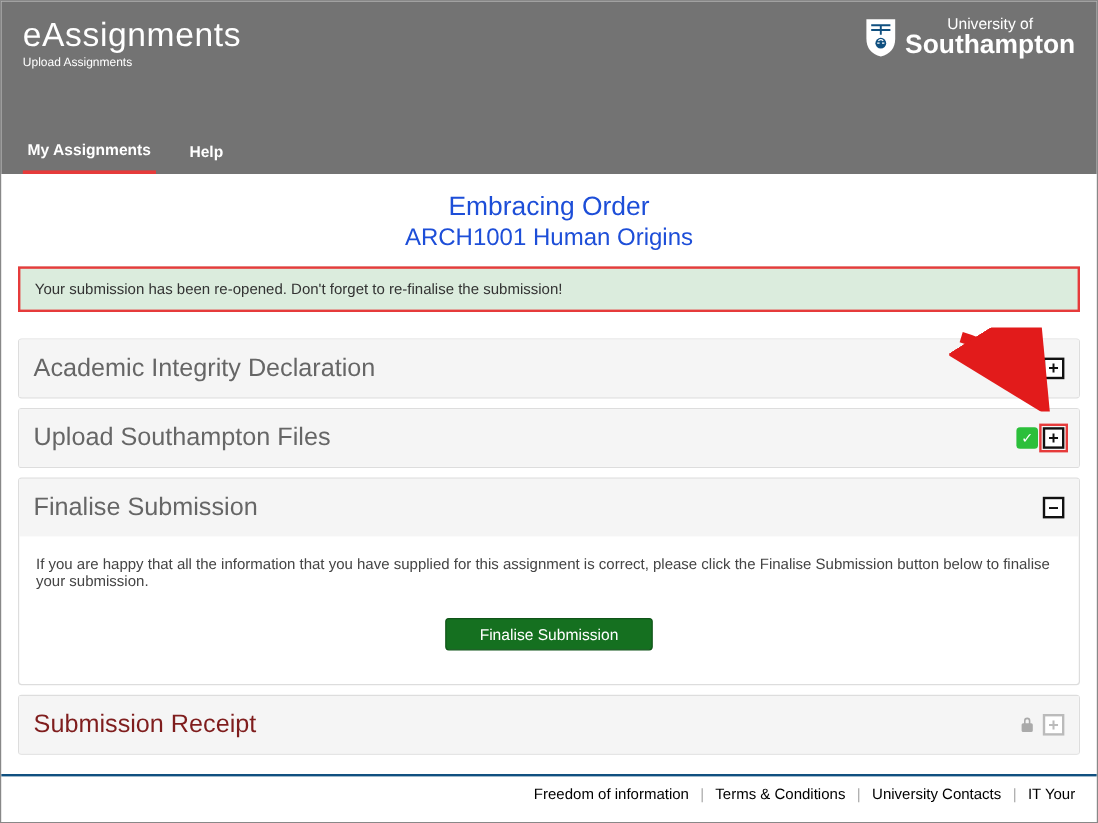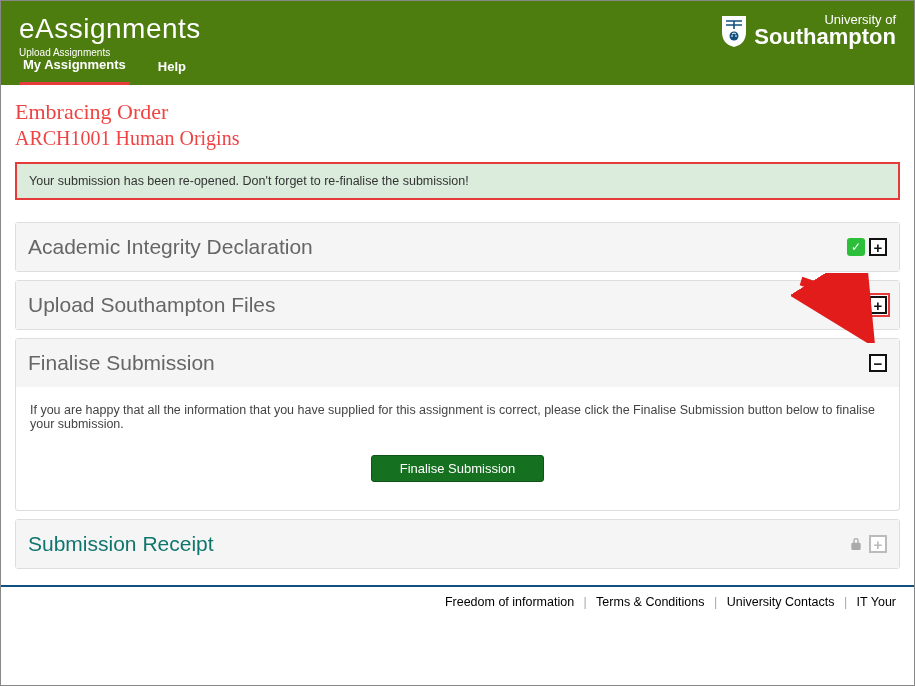--- a/index.html
+++ b/index.html
@@ -6,25 +6,25 @@
   body {
     font-family: Verdana, Geneva, sans-serif;
     background: #fff;
     width: 915px;
     height: 686px;
     overflow: hidden;
     border: 1px solid #888;
     position: relative;
   }
   .header {
-    background: #4d7c0f;
+    background: #737373;
     color: #fff;
     padding: 12px 18px 0 18px;
     position: relative;
-    height: 84px;
+    height: 144px;
   }
   .app-title {
     font-size: 28px;
     font-weight: 400;
     letter-spacing: 0.5px;
   }
   .app-sub {
     font-size: 10px;
     margin-top: 2px;
     margin-bottom: 18px;
@@ -33,21 +33,21 @@
     position: absolute;
     right: 18px;
     top: 12px;
     display: flex;
     align-items: center;
     gap: 6px;
   }
   .logo-text {
     line-height: 1;
   }
-  .logo-text .uof { font-size: 13px; display:block; text-align:right;}
+  .logo-text .uof { font-size: 13px; display:block; text-align:center;}
   .logo-text .soton { font-size: 22px; font-weight: 600; display:block;}
   .nav {
     display: flex;
     gap: 24px;
     position: absolute;
     bottom: 0;
     left: 18px;
     align-items: center;
   }
   .nav-item {
@@ -57,23 +57,22 @@
     padding: 10px 4px;
     cursor: pointer;
   }
   .nav-item.active {
     border-bottom: 3px solid #e63b3b;
   }
   .content {
     padding: 14px 14px 8px 14px;
   }
   .page-heading {
-    text-align: left;
-    color: #ef4444;
-    font-family: Liberation Serif, serif;
+    text-align: center;
+    color: #1d4ed8;
   }
   .page-heading h1 { font-size: 22px; font-weight: 400; margin-bottom: 2px;}
   .page-heading h2 { font-size: 20px; font-weight: 400; margin-bottom: 12px;}
   .alert {
     background: #dbecdd;
     border: 2px solid #e63b3b;
     padding: 10px 12px;
     font-size: 12.5px;
     color: #333;
     margin-bottom: 22px;
@@ -128,21 +127,21 @@
     outline: 2px solid #e63b3b;
     outline-offset: 1px;
   }
   .lock-icon {
     width: 18px; height: 18px;
     display: inline-flex;
     align-items: center; justify-content: center;
     color: #aaa;
   }
   .lock-icon svg { width: 16px; height: 16px; }
-  .panel.disabled .panel-title { color: #0f766e; }
+  .panel.disabled .panel-title { color: #7f1d1d; }
   .panel.disabled .toggle-square { border-color: #bbb; color: #bbb; }
   .panel-body {
     padding: 16px 14px 28px 14px;
     font-size: 12.5px;
     color: #444;
   }
   .finalise-btn {
     display: block;
     margin: 24px auto 0 auto;
     background: #157020;

